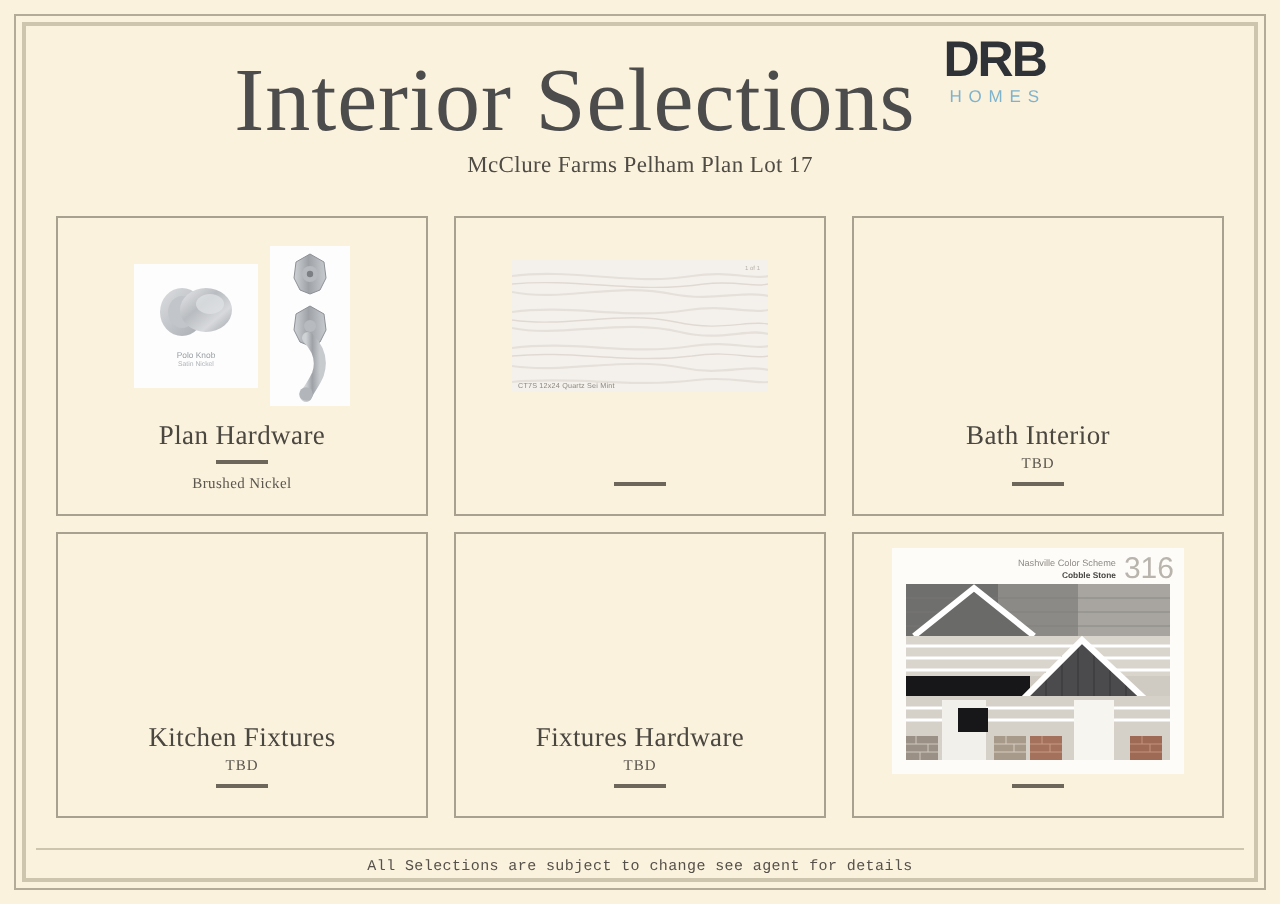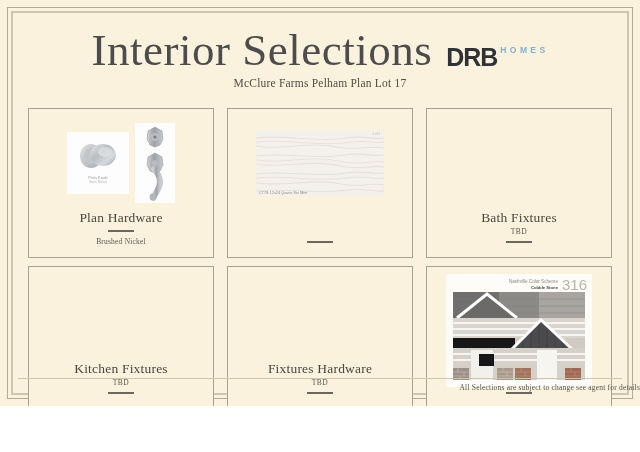--- a/index.html
+++ b/index.html
@@ -6,21 +6,21 @@
     margin: 0;
     padding: 0;
     background: #ffffff;
   }
   body {
     font-family: "Liberation Serif", serif;
   }
   .page {
     position: relative;
     width: 640px;
-    height: 406px;
+    height: 452px;
     background: #fbf2de;
     overflow: hidden;
     box-sizing: border-box;
     padding-left: 16px;
   }
   
   .frame-outer {
     position: absolute;
     left: 7px; top: 7px; right: 7px; bottom: 7px;
     border: 1px solid #b3ab97;
@@ -49,36 +49,36 @@
   .main-title {
     font-family: "Liberation Serif", serif;
     font-size: 45px;
     line-height: 48px;
     color: #4c4c4c;
     letter-spacing: 0.5px;
     white-space: nowrap;
   }
   .logo {
     display: flex;
-    flex-direction: row;
-    align-items: flex-start;
-    margin-bottom: 4px;
+    flex-direction: column;
+    align-items: center;
+    margin-bottom: 20px;
   }
   .logo-mark {
     font-family: "Liberation Sans", sans-serif;
     font-size: 25px;
     font-weight: 700;
     color: #2f3337;
     letter-spacing: -1px;
     line-height: 25px;
   }
   .logo-sub {
     font-family: "Liberation Sans", sans-serif;
     font-size: 8.5px;
-    font-weight: 700;
+    font-weight: 400;
     color: #7fb3cc;
     letter-spacing: 3.4px;
     line-height: 11px;
     margin-left: 3px;
   }
   .sub-title {
     text-align: center;
     font-family: "Liberation Serif", serif;
     font-size: 11.5px;
     color: #4f4b45;
@@ -233,22 +233,22 @@
     color: #b9b5ad;
     line-height: 15px;
   }
   .house-art {
     position: absolute;
     left: 7px; top: 18px;
   }
   .footer {
     position: absolute;
     left: 0; right: 0; bottom: 14px;
-    text-align: right;
-    font-family: Liberation Serif, serif;
+    text-align: center;
+    font-family: Liberation Mono, monospace;
     font-size: 7.5px;
     color: #55514a;
     letter-spacing: 0.2px;
   }
   .footer-rule {
     position: absolute;
     left: 18px; right: 18px; bottom: 27px;
     height: 1px;
     background: #cdc5ad;
   }
@@ -356,21 +356,21 @@
           <div class="tile-caption">CT7S 12x24 Quartz Sei Mint</div>
         </div>
       </div>
       <div class="card-caption">
         <div class="rule"></div>
       </div>
     </div>
 
     <div class="card">
       <div class="card-caption">
-        <div class="card-title">Bath Fixtures</div>
+        <div class="card-title">Bath Interior</div>
         <div class="card-sub plain">TBD</div>
         <div class="rule"></div>
       </div>
     </div>
 
     <div class="card">
       <div class="card-caption">
         <div class="card-title">Kitchen Fixtures</div>
         <div class="card-sub plain">TBD</div>
         <div class="rule"></div>

